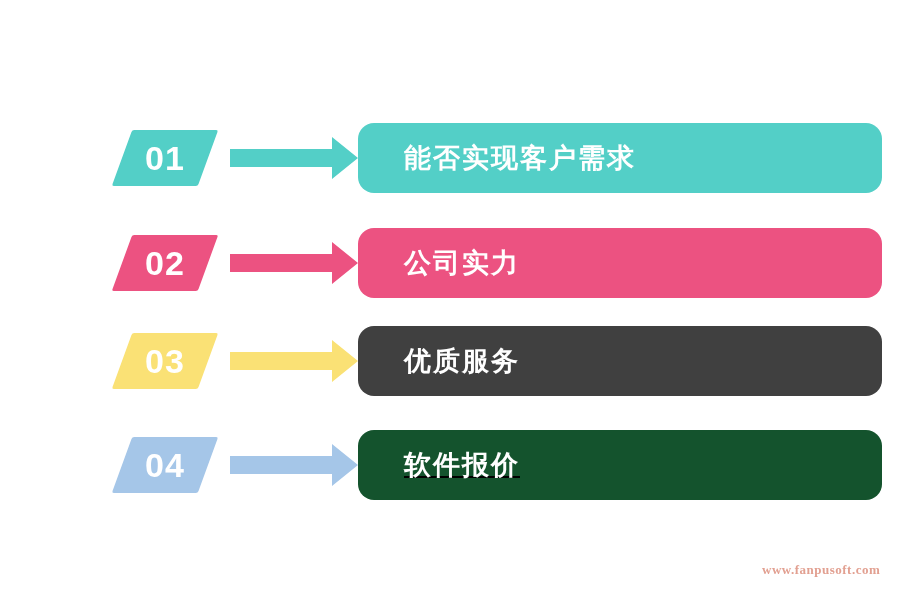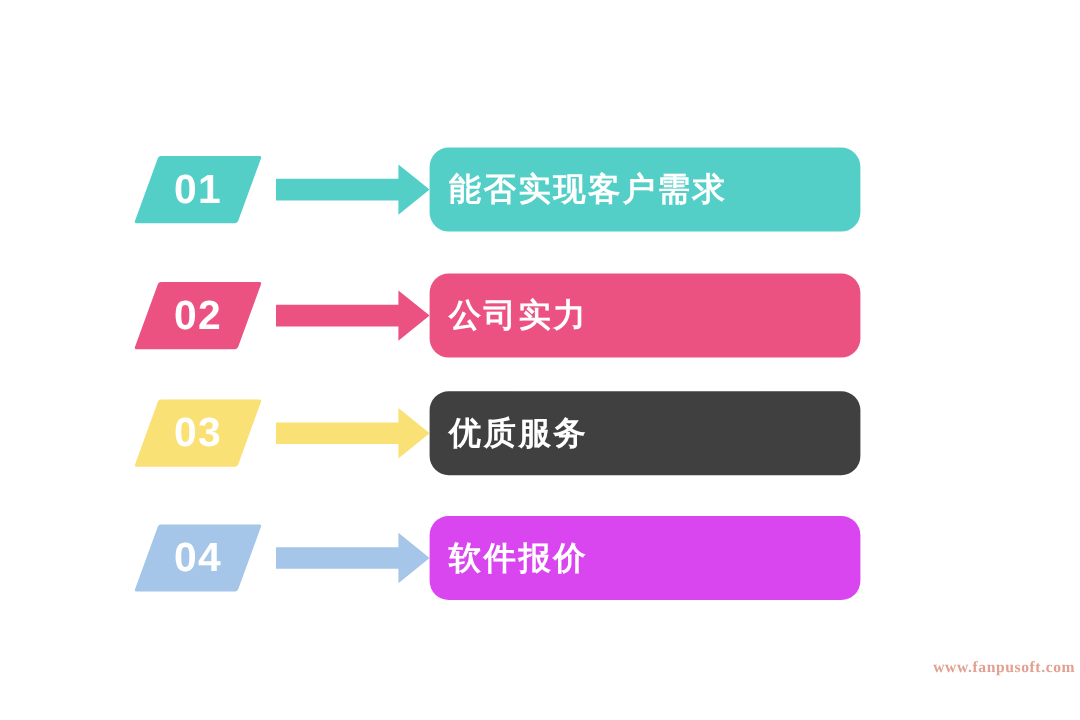--- a/index.html
+++ b/index.html
@@ -50,27 +50,27 @@
     position: absolute;
     left: 228px;
     top: 13px;
     width: 130px;
     height: 44px;
   }
   .pill {
     position: absolute;
     left: 358px;
     top: 0;
-    width: 359px;
+    width: 524px;
     height: 70px;
     border-radius: 16px;
     box-sizing: border-box;
     display: flex;
     align-items: center;
-    padding-left: 16px;
+    padding-left: 46px;
   }
   .pill-label {
     color: #ffffff;
     font-size: 27px;
     font-weight: bold;
     letter-spacing: 2px;
     line-height: 1;
   }
 
   .watermark {
@@ -88,22 +88,22 @@
     font-size: 24px;
     letter-spacing: 0.5px;
     line-height: 1.1;
     white-space: nowrap;
   }
   .wm-url {
     font-family: "Liberation Serif", "DejaVu Serif", serif;
     font-size: 13px;
     font-weight: bold;
     letter-spacing: 0.5px;
-    margin-top: 0;
-    text-align: right;
+    margin-top: 14px;
+    text-align: left;
     white-space: nowrap;
   }
 </style>
 </head>
 <body>
 
 <div class="stage">
 
   <div class="row row-1">
     <div class="para" style="background: rgb(83, 207, 199);">
@@ -141,21 +141,21 @@
     </div>
   </div>
 
   <div class="row row-4">
     <div class="para" style="background: rgb(165, 198, 232);">
       <span class="num">04</span>
     </div>
     <svg class="arrow" viewBox="0 0 130 44" xmlns="http://www.w3.org/2000/svg">
       <polygon points="2,13 104,13 104,1 130,22 104,43 104,31 2,31" fill="#A5C6E8"></polygon>
     </svg>
-    <div class="pill" style="background: #d946ef;">
+    <div class="pill" style="background: #14532d; text-decoration: underline;">
       <span class="pill-label">软件报价</span>
     </div>
   </div>
 
   <div class="watermark">
     <div class="wm-url" style="color: rgb(226, 160, 145);">www.fanpusoft.com</div>
   </div>
 
 </div>
 

